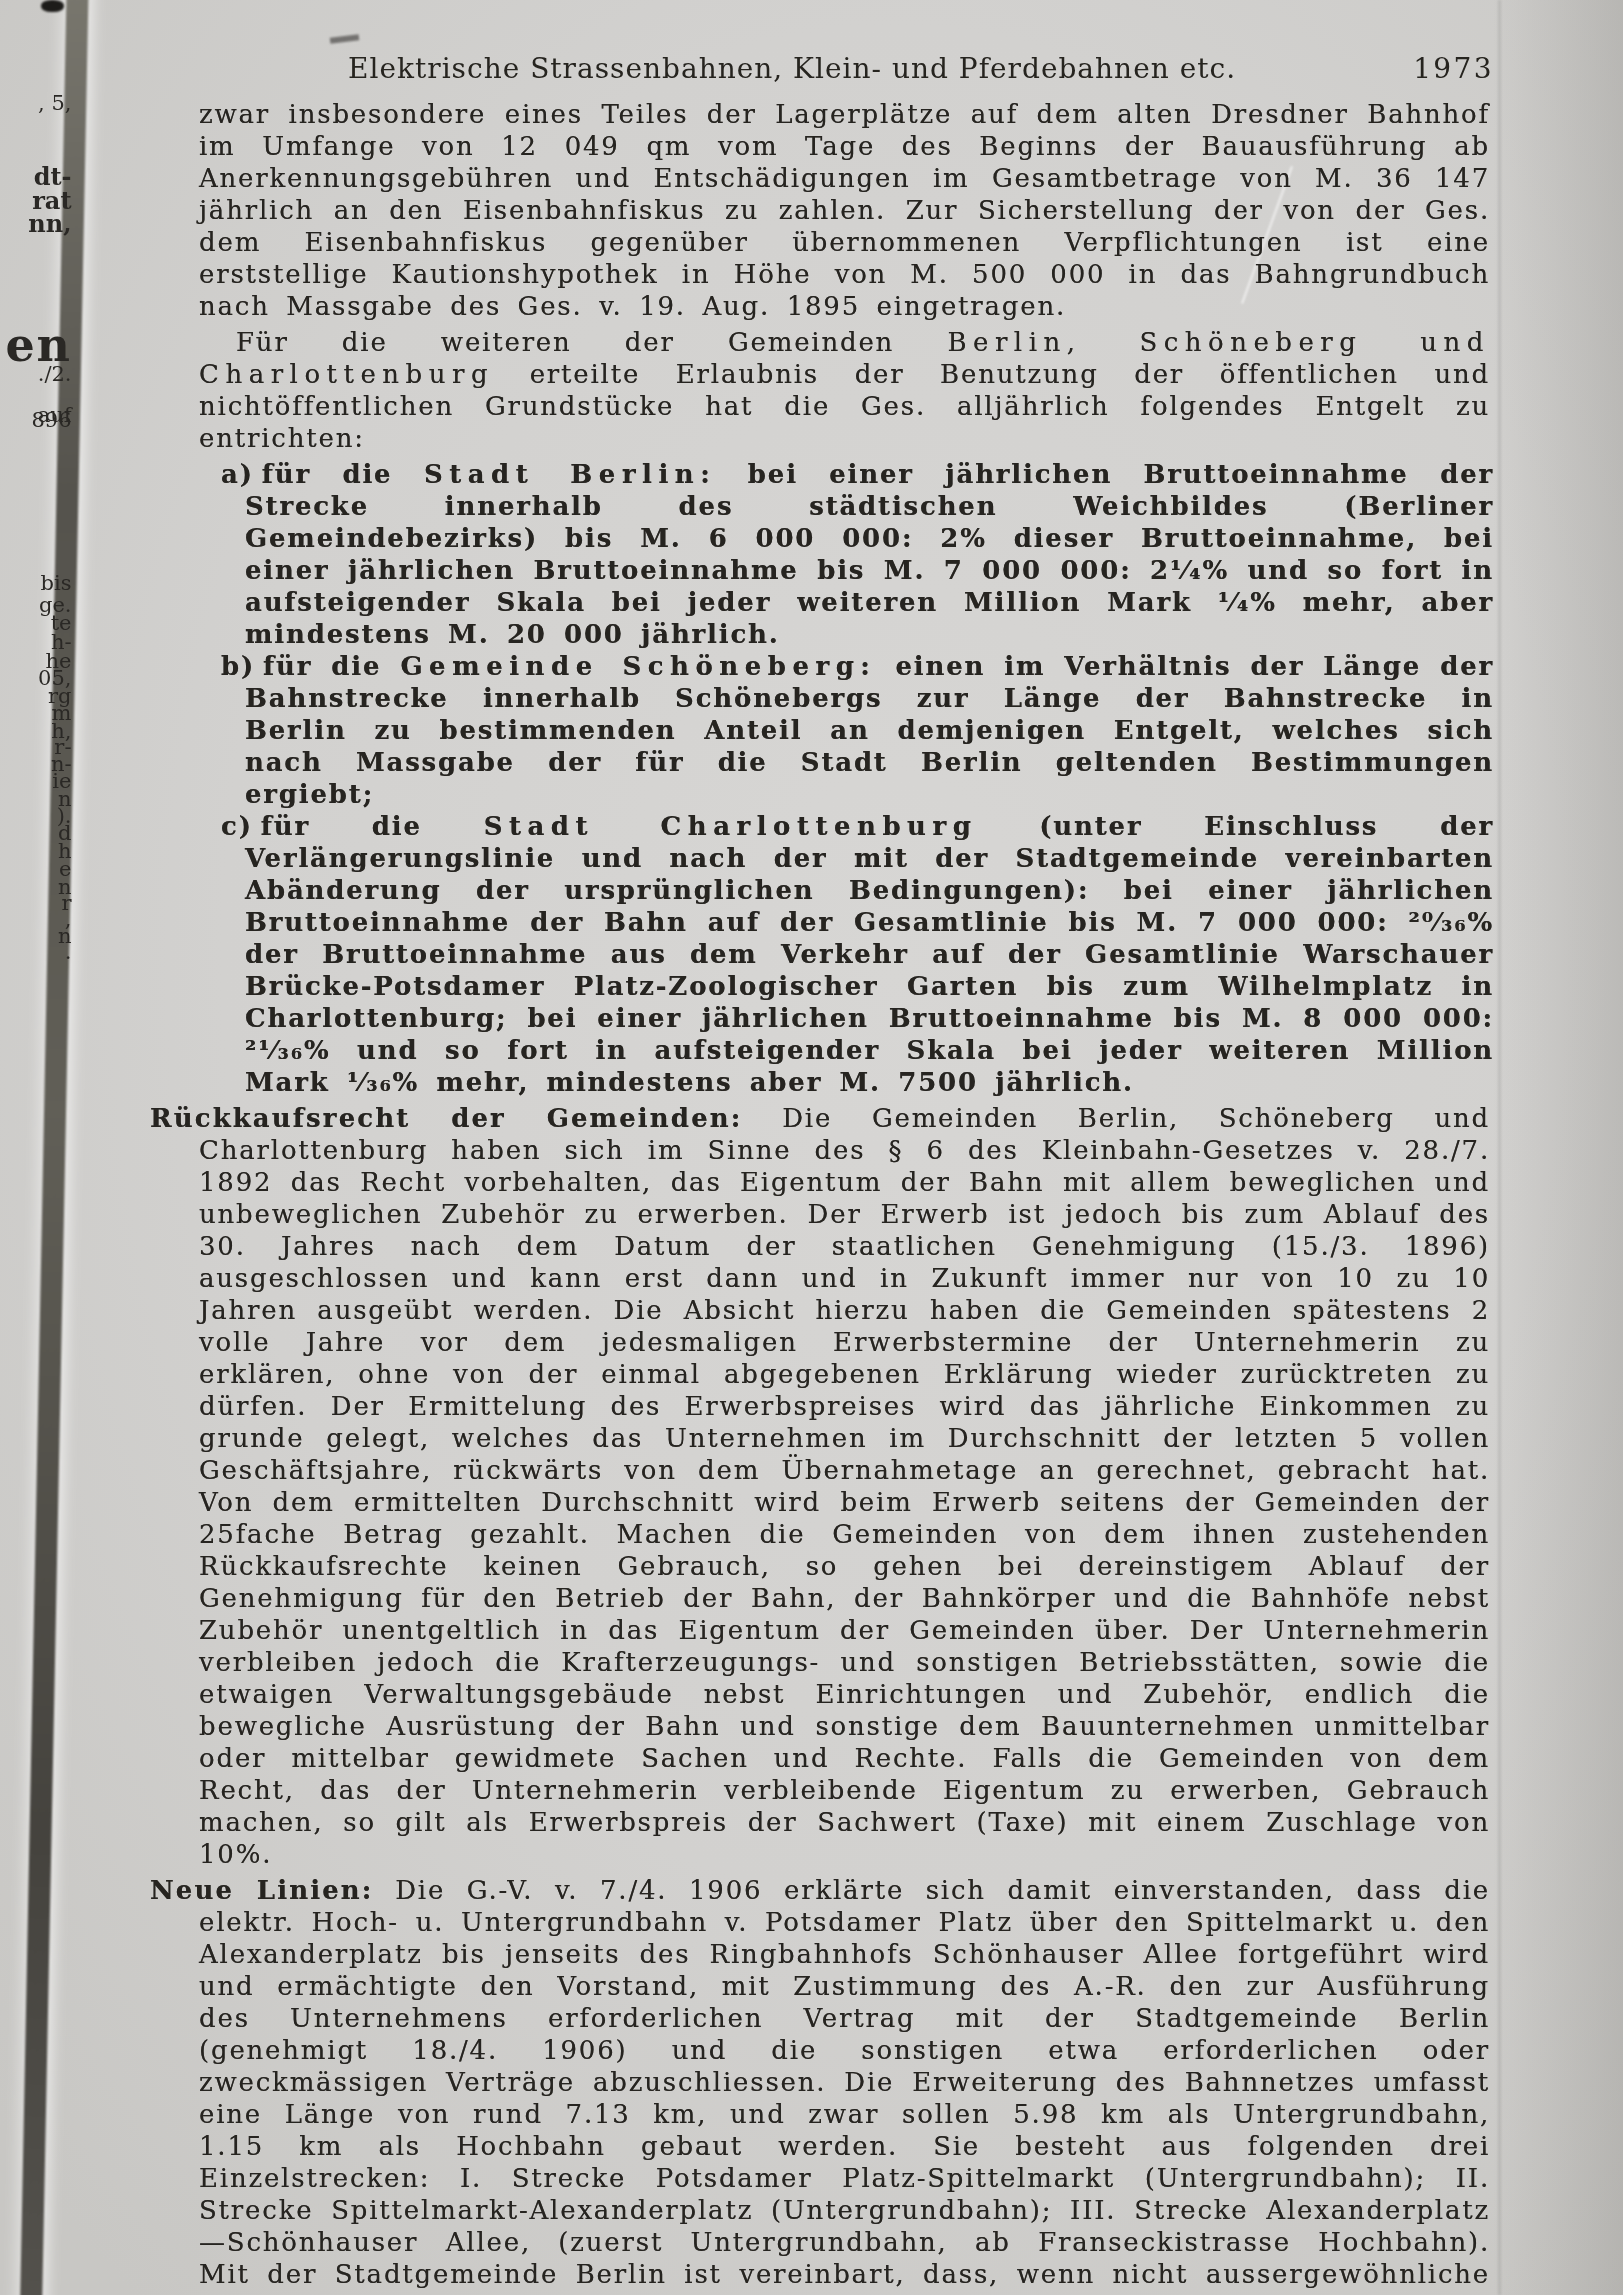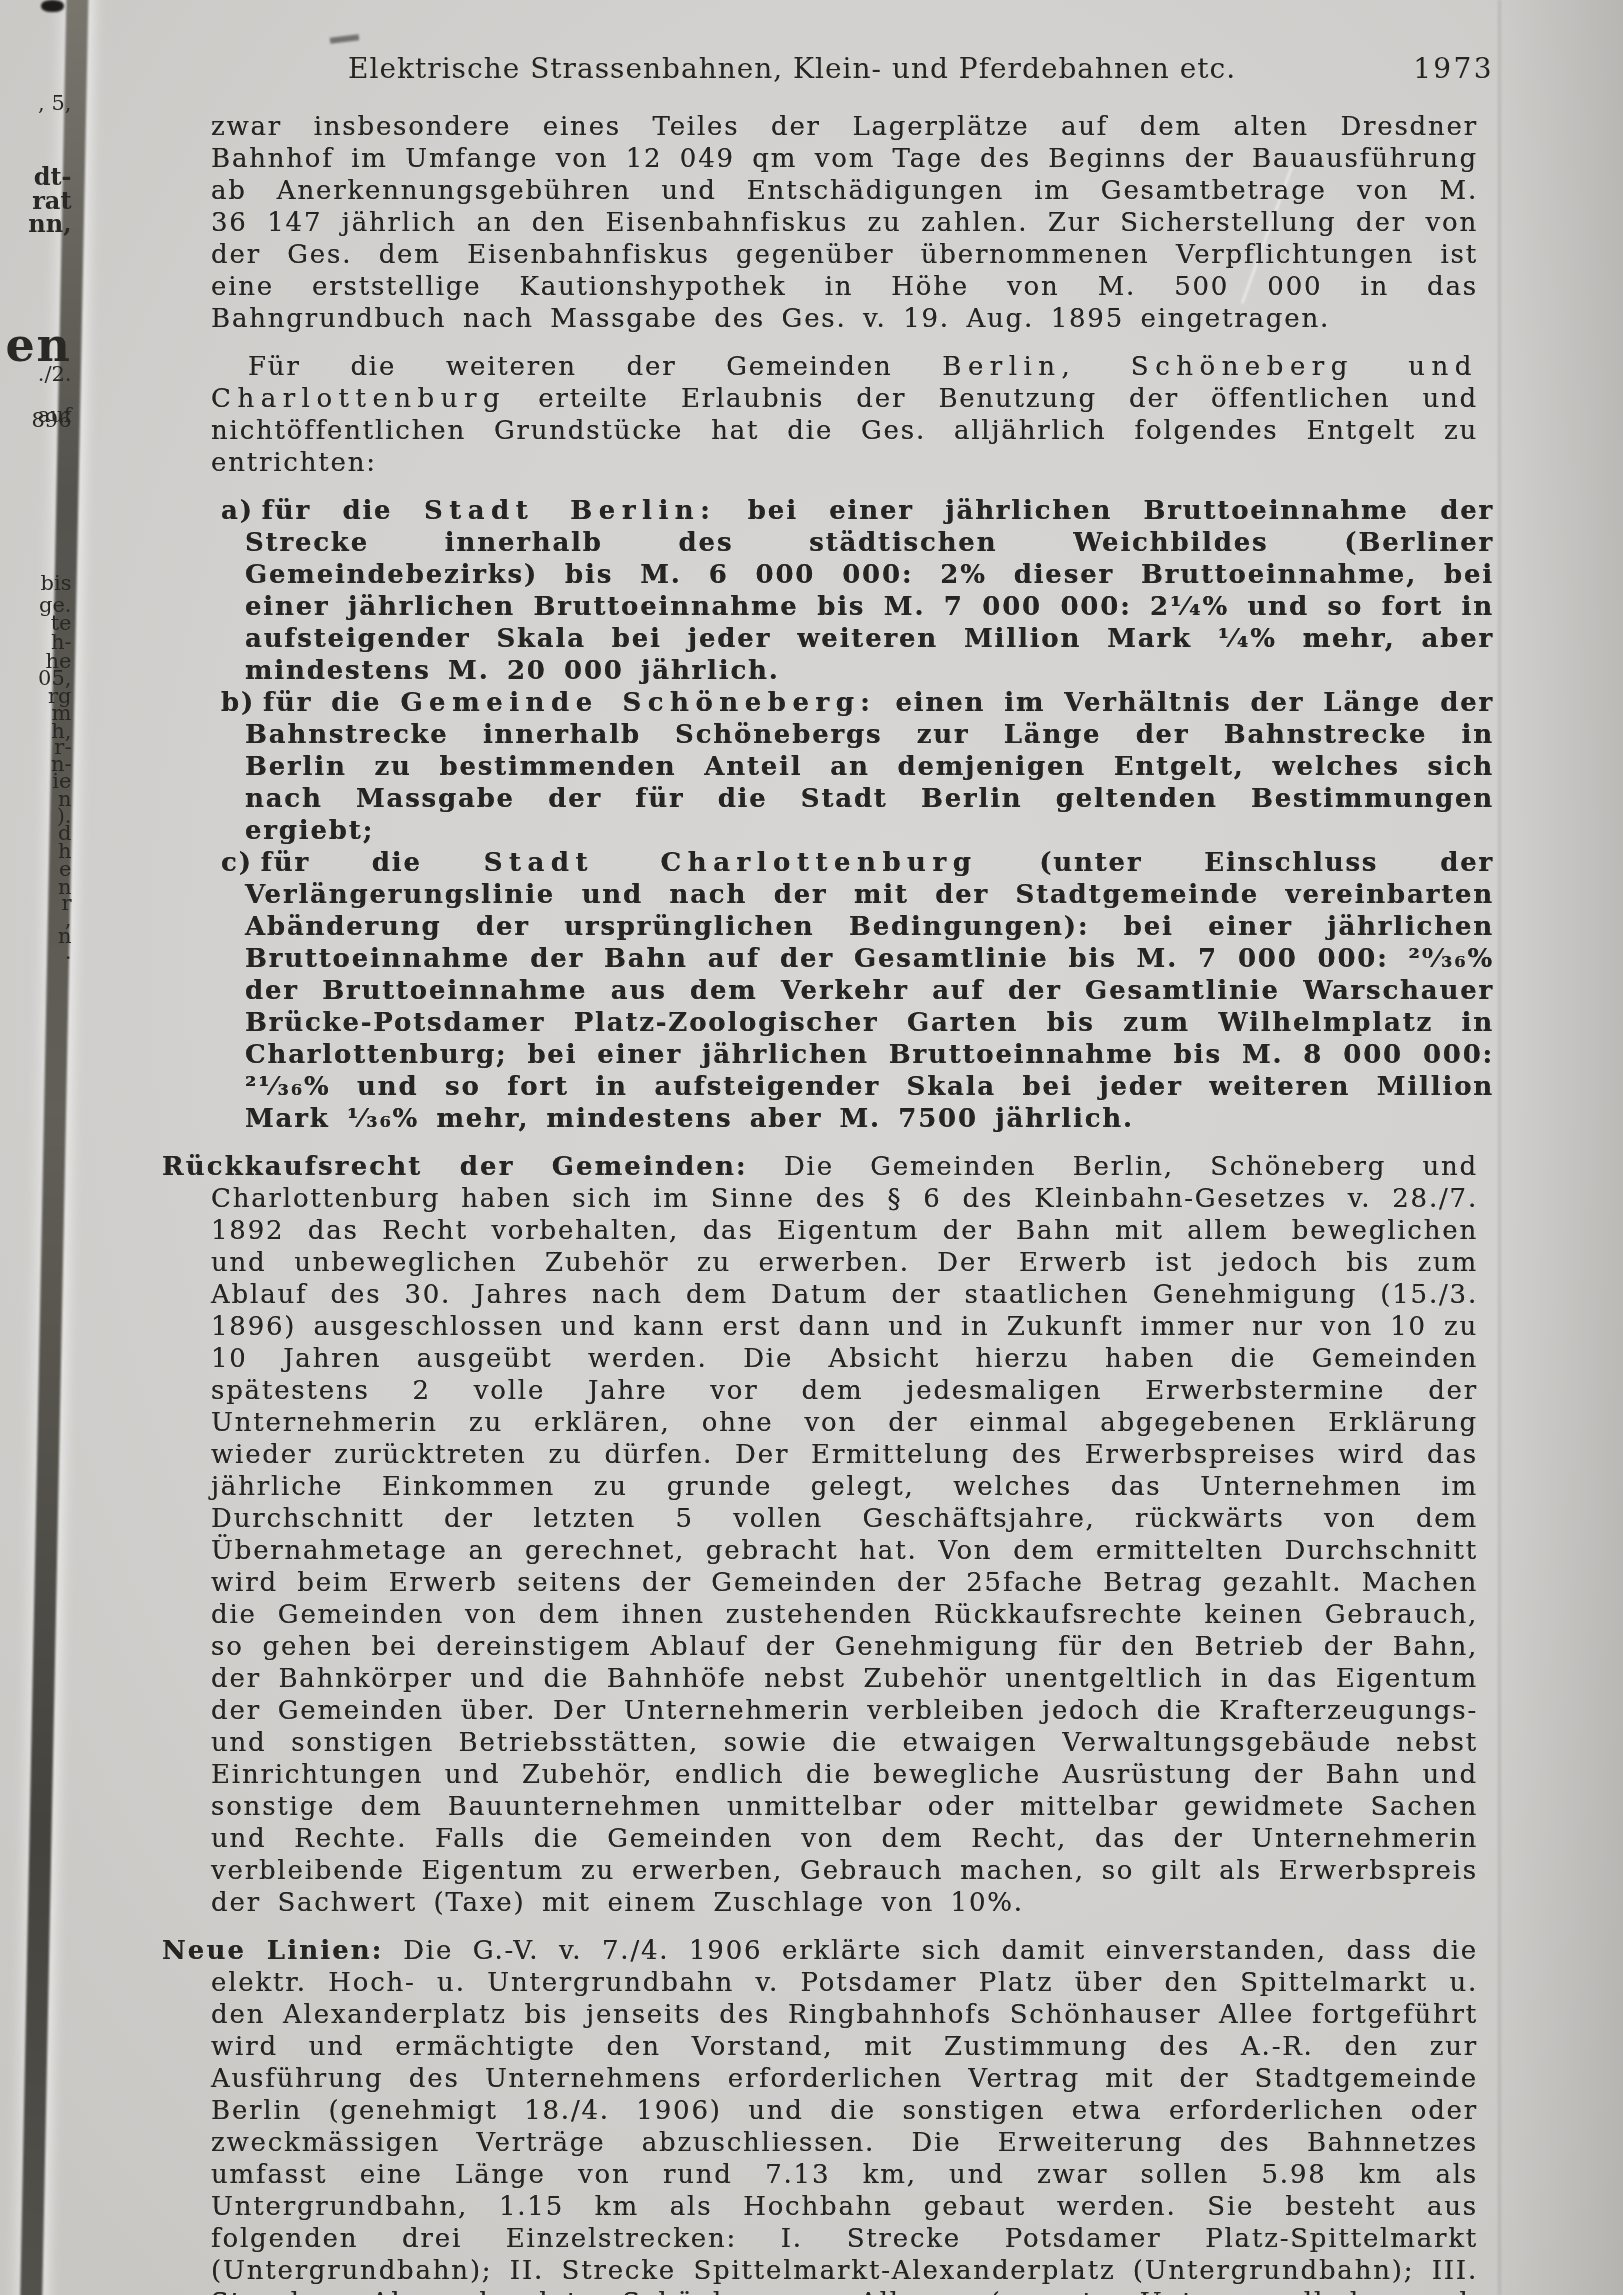--- a/index.html
+++ b/index.html
@@ -35,21 +35,21 @@
   .header{position:absolute;top:52px;left:195px;width:1299px;display:flex;align-items:baseline;}
   .title{flex:1;text-align:center;font-size:28px;letter-spacing:1px;color:#26241f;}
   .pagenum{font-size:28px;letter-spacing:2.4px;margin-left:24px;color:#26241f;}
 
   .textblock{
     position:absolute;top:94px;left:195px;width:1299px;
     font-size:26px;line-height:32px;text-align:justify;
     letter-spacing:1.8px;word-spacing:6.5px;
     color:#262420;text-shadow:0 0 0.6px rgba(38,36,32,0.65);
   }
-  .textblock p{margin:16px;}
+  .textblock p{margin:4px;}
   .indent{text-indent:37px;}
   .hang{text-indent:-49px;}
   .runhead{font-weight:bold;letter-spacing:2.1px;}
   .sp{letter-spacing:6.5px;}
   .li{padding-left:50px;text-indent:-24px;font-weight:bold;}
   .lbl{margin-right:8px;}
 </style>
 </head>
 <body>
 

